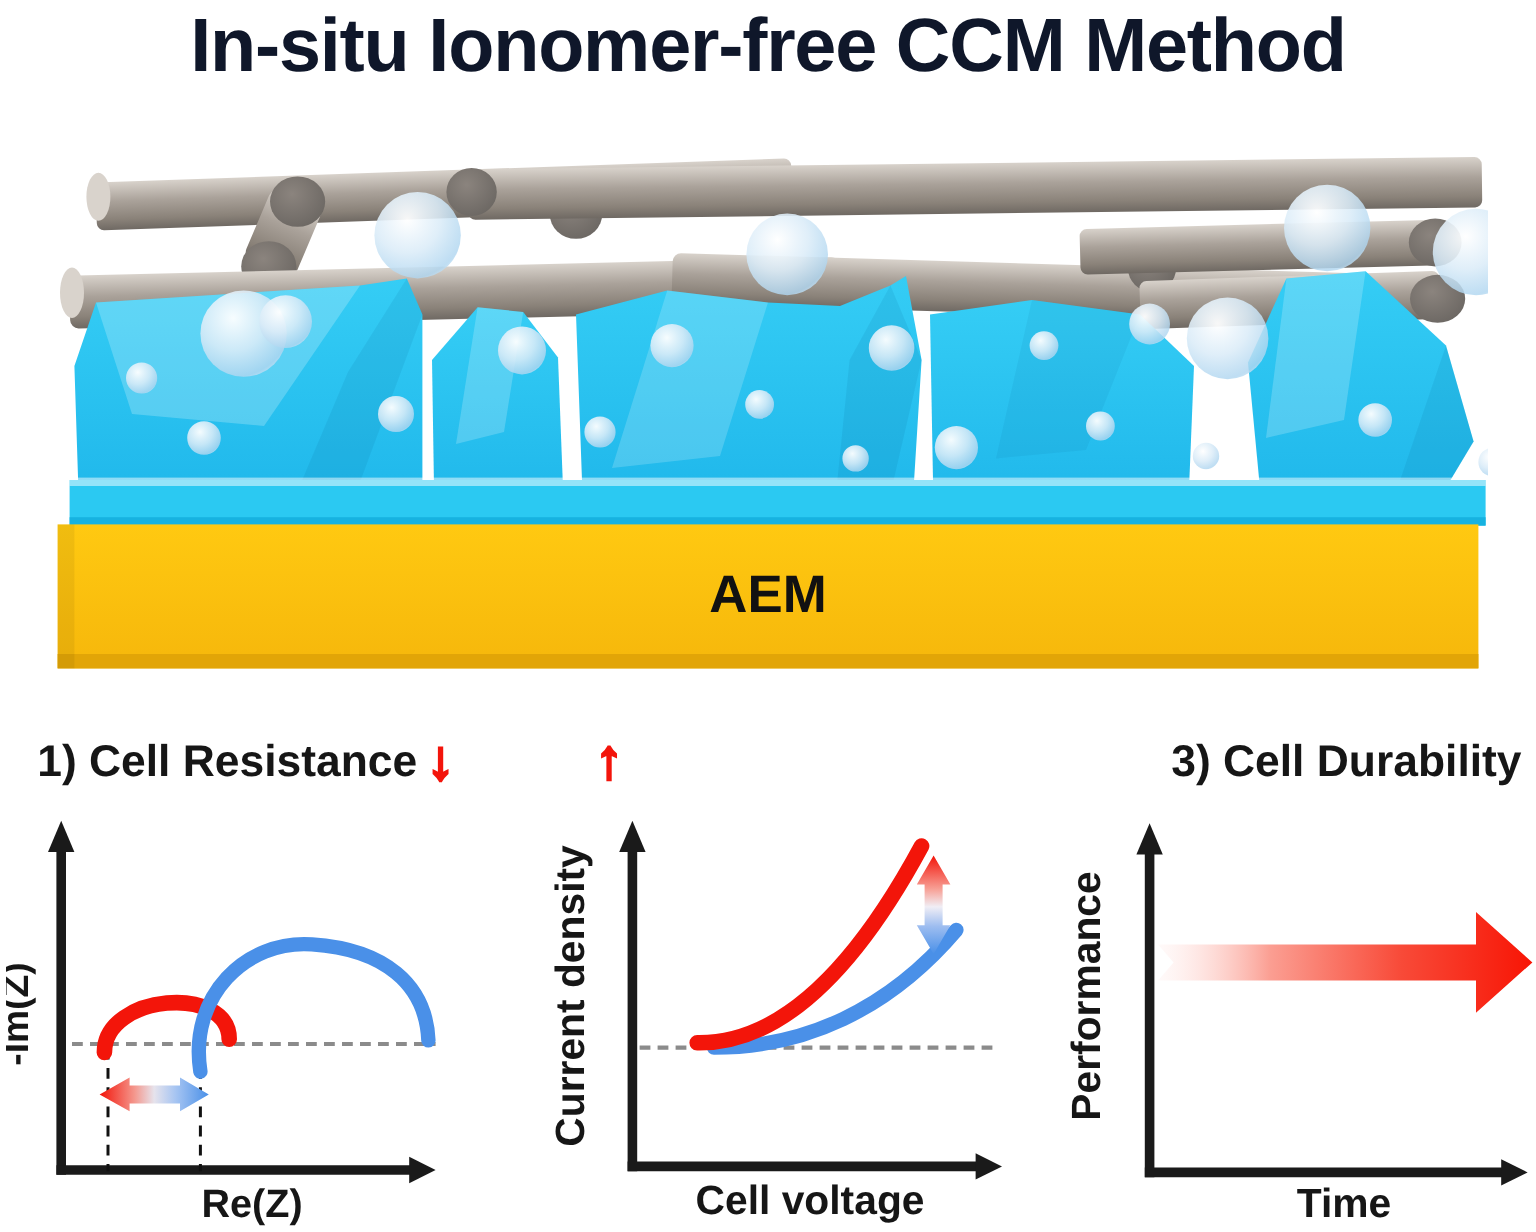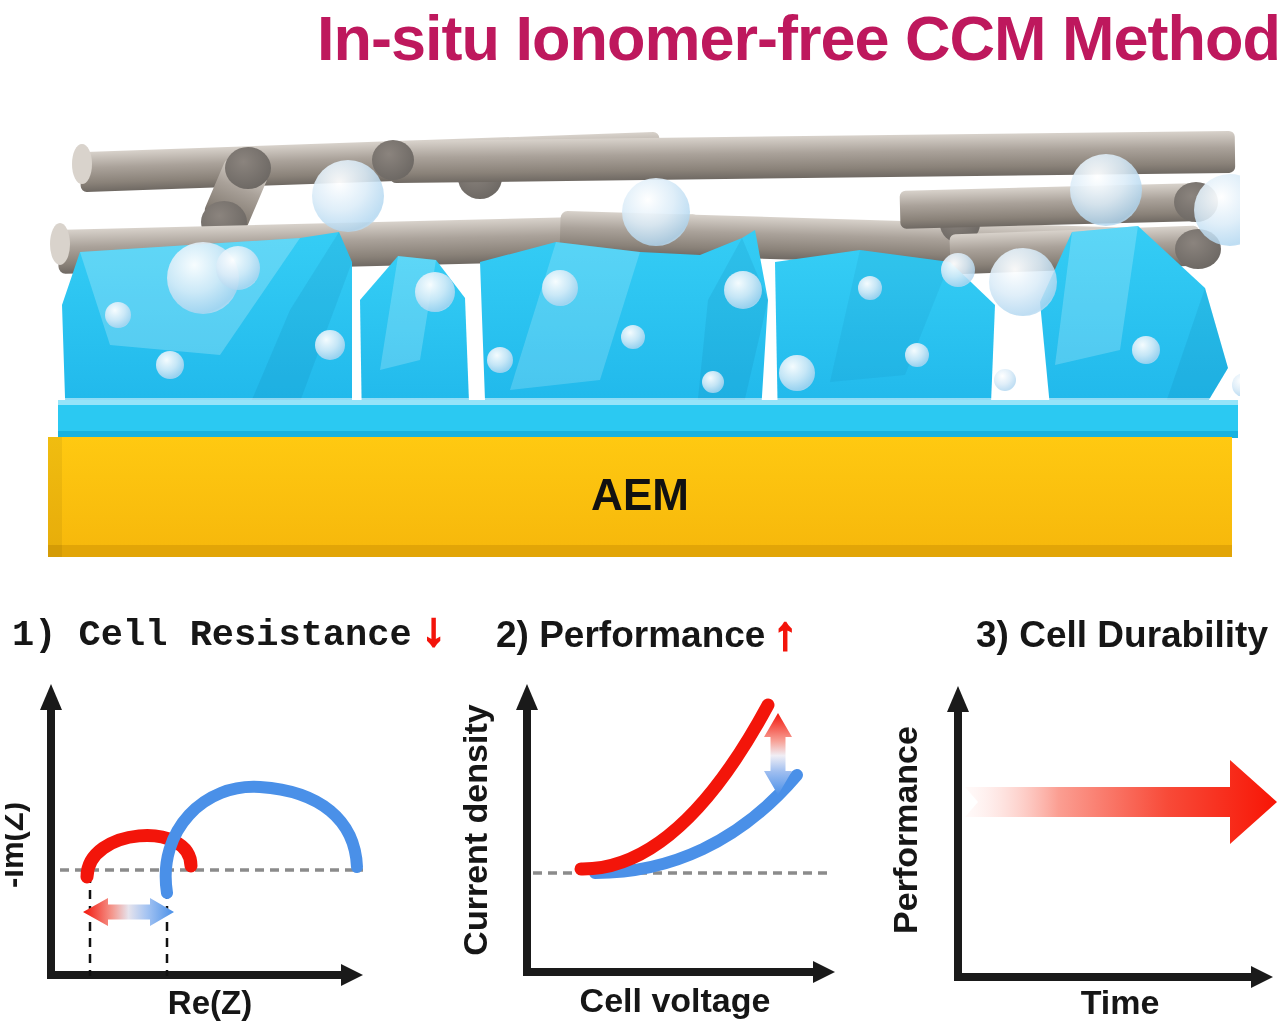--- a/index.html
+++ b/index.html
@@ -1,25 +1,25 @@
 <!DOCTYPE html>
 <html><head>
 <meta charset="utf-8">
 <style>
   html,body{margin:0;padding:0;background:#ffffff;}
   .stage{position:relative;width:1280px;height:1027px;background:#ffffff;overflow:hidden;
          font-family:"Liberation Sans", sans-serif;}
-  .page-title{position:absolute;left:0;top:2px;width:1280px;text-align:right;
-    font-size:63px;font-weight:800;color:#be185d;letter-spacing:-1px;white-space:nowrap;}
+  .page-title{position:absolute;left:0;top:2px;width:1280px;text-align:center;
+    font-size:63px;font-weight:800;color:#0f172a;letter-spacing:-1px;white-space:nowrap;}
   .illu{position:absolute;left:40px;top:120px;}
   .panel-heading{position:absolute;top:614px;font-size:37px;font-weight:800;color:#161616;
     white-space:nowrap;display:flex;align-items:center;gap:8px;}
   .panel-heading .h-arrow{color:#f3140b;font-size:46px;font-weight:900;line-height:40px;
     -webkit-text-stroke:2.5px #f3140b;transform:translateY(-2px);}
-  #h1{left:12px;font-family:Liberation Mono, monospace;} #h2{left:496px;} #h3{left:937px;margin-left:39px;}
+  #h1{left:31px;} #h2{left:496px;} #h3{left:937px;margin-left:39px;}
   .chart{position:absolute;top:680px;}
   #c1{left:5px;} #c2{left:445px;} #c3{left:885px;}
   svg text{font-family:"Liberation Sans", sans-serif;}
 </style>
 </head>
 <body>
 
 <div class="stage">
 
   <div class="page-title">In-situ Ionomer-free CCM Method</div>
@@ -125,21 +125,20 @@
       <circle cx="1204" cy="265" r="12" fill="url(#bubG)"></circle>
       <circle cx="460" cy="240" r="13" fill="url(#bubG)"></circle>
     </g>
   </svg>
 
   <div class="panel-heading" id="h1">
     <span>1) Cell Resistance</span>
     <span class="h-arrow">↓</span>
   </div>
   <div class="panel-heading" id="h2">
-    <span>2) Performance</span>
     <span class="h-arrow">↑</span>
   </div>
   <div class="panel-heading" id="h3">
     <span>3) Cell Durability</span>
     <span class="h-arrow">↑</span>
   </div>
 
   <svg class="chart" id="c1" width="430" height="347" viewBox="0 0 430 347">
     <defs>
       <linearGradient id="gradLR" x1="0" y1="0" x2="1" y2="0">

